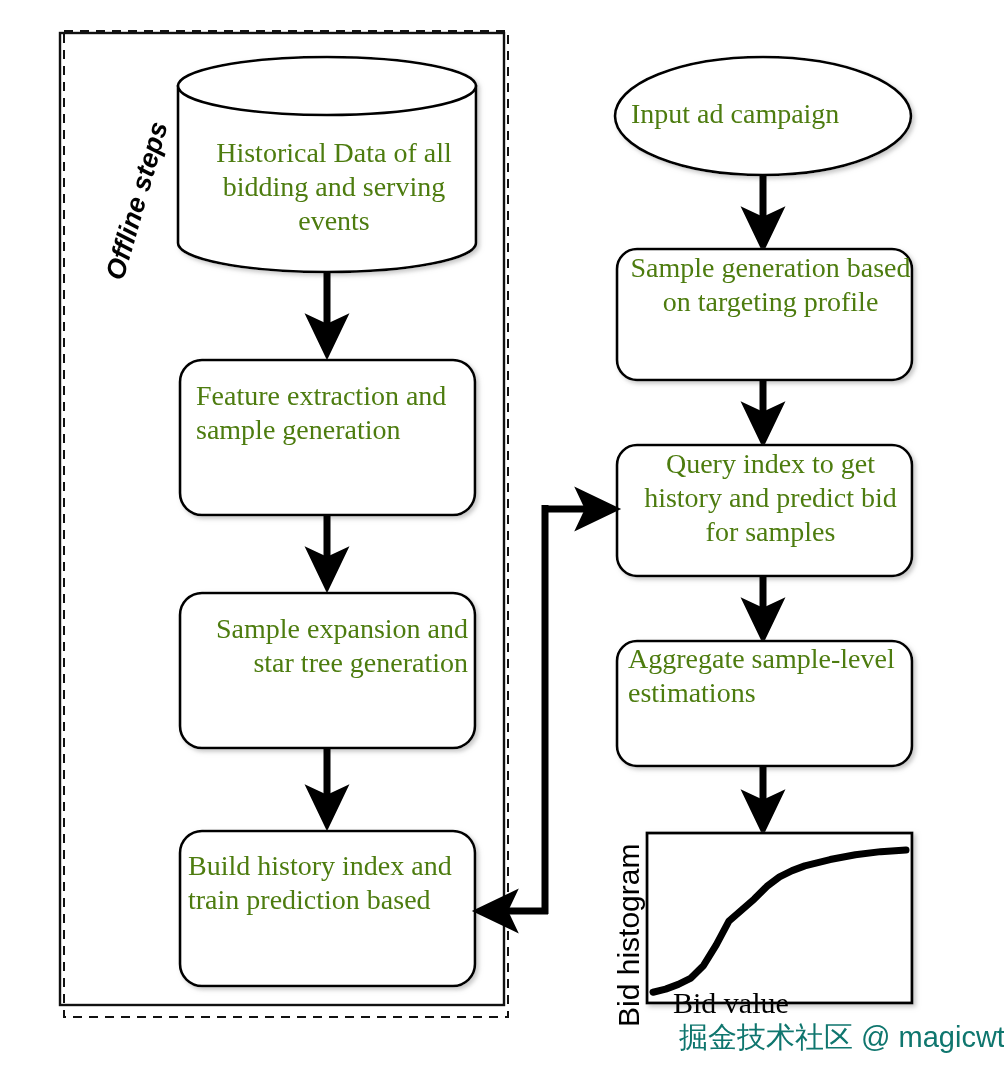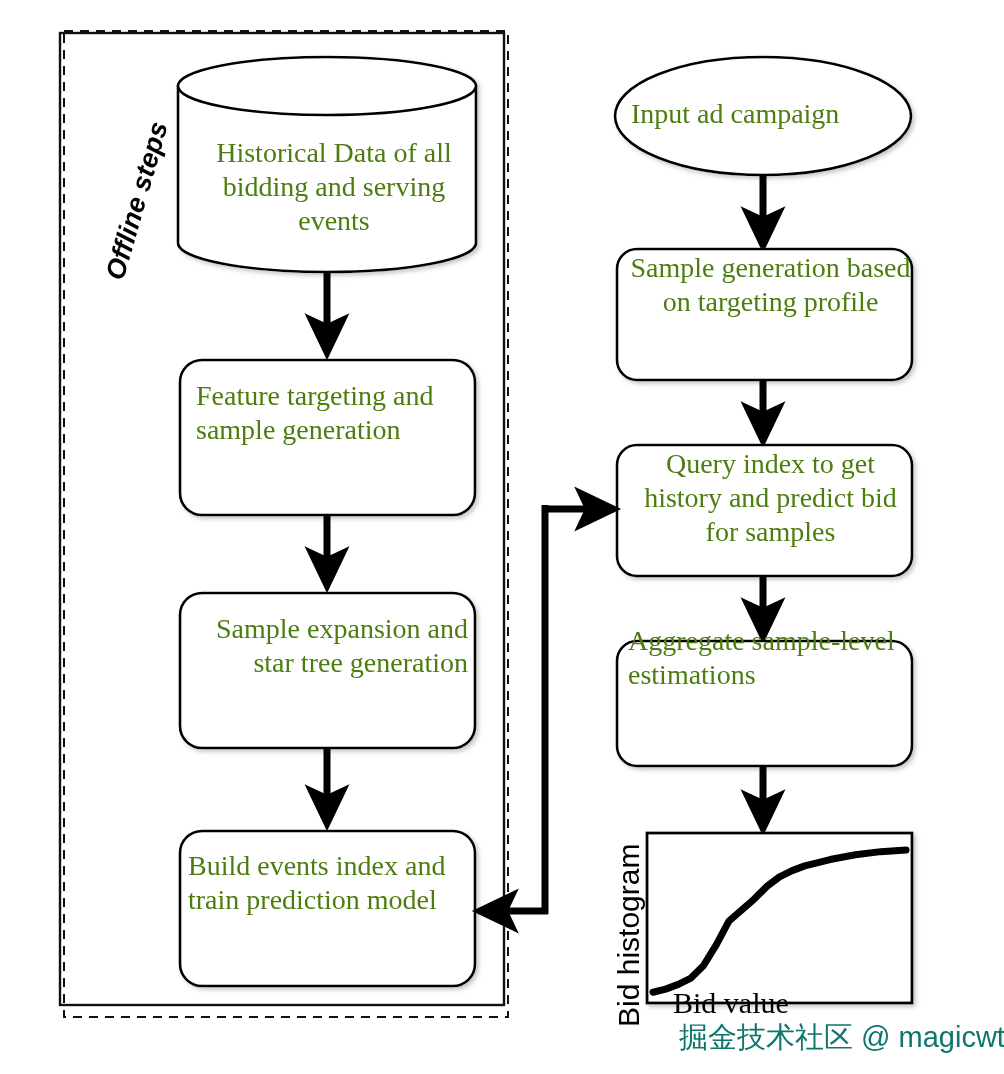--- a/index.html
+++ b/index.html
@@ -126,33 +126,33 @@
     <line x1="548" y1="911" x2="480" y2="911" stroke="#000000" stroke-width="7" marker-end="url(#arrowhead)"></line>
 
     <rect x="647" y="833" width="265" height="170" fill="#ffffff" stroke="#000000" stroke-width="2.8" filter="url(#softshadow)"></rect>
     <polyline id="chart-curve" points="653.00,992.26 665.65,989.10 678.30,984.36 690.95,978.04 703.60,965.40 716.25,944.86 728.90,921.16 741.55,910.10 754.20,899.04 766.85,886.40 779.50,876.92 792.15,870.60 804.80,865.86 830.10,859.54 855.40,854.80 880.70,851.64 906.00,850.06" fill="none" stroke="#000000" stroke-width="7" stroke-linecap="round" stroke-linejoin="round"></polyline>
   </svg>
 
   <div class="group-title" style="left:100px; top:275px; transform: rotate(-74deg);">Offline steps</div>
 
   <div class="node-label node-text-28" style="left:199px; top:136px; width:270px; text-align:center;">Historical Data of all bidding and serving events</div>
 
-  <div class="node-label node-text-28" style="left:196px; top:379px; width:270px; text-align:left;">Feature targeting and sample generation</div>
+  <div class="node-label node-text-28" style="left:196px; top:379px; width:270px; text-align:left;">Feature extraction and sample generation</div>
 
   <div class="node-label node-text-28" style="left:190px; top:612px; width:278px; text-align:right;">Sample expansion and star tree generation</div>
 
-  <div class="node-label node-text-28" style="left:188px; top:849px; width:288px; text-align:left;">Build events index and train prediction model</div>
+  <div class="node-label node-text-28" style="left:188px; top:849px; width:288px; text-align:left;">Build history index and train prediction based</div>
 
   <div class="node-label node-text-28" style="left:631px; top:97px; width:270px; text-align:left;">Input ad campaign</div>
 
   <div class="node-label node-text-28" style="left:628px; top:251px; width:285px; text-align:center;">Sample generation based on targeting profile</div>
 
   <div class="node-label node-text-28" style="left:628px; top:447px; width:285px; text-align:center;">Query index to get history and predict bid for samples</div>
 
-  <div class="node-label node-text-28" style="left:628px; top:624px; width:285px; text-align:left;">Aggregate sample-level estimations</div>
+  <div class="node-label node-text-28" style="left:628px; top:642px; width:285px; text-align:left;">Aggregate sample-level estimations</div>
 
   <div class="axis-label axis-label-y" style="left:612px; top:1027px;">Bid histogram</div>
 
   <div class="axis-label" style="left:673px; top:986px;font-family:Liberation Serif, serif;">Bid value</div>
 
   <div class="watermark" style="left:679px; top:1018px;">掘金技术社区 @ magicwt</div>
 
 </div>
 
 </body></html>

